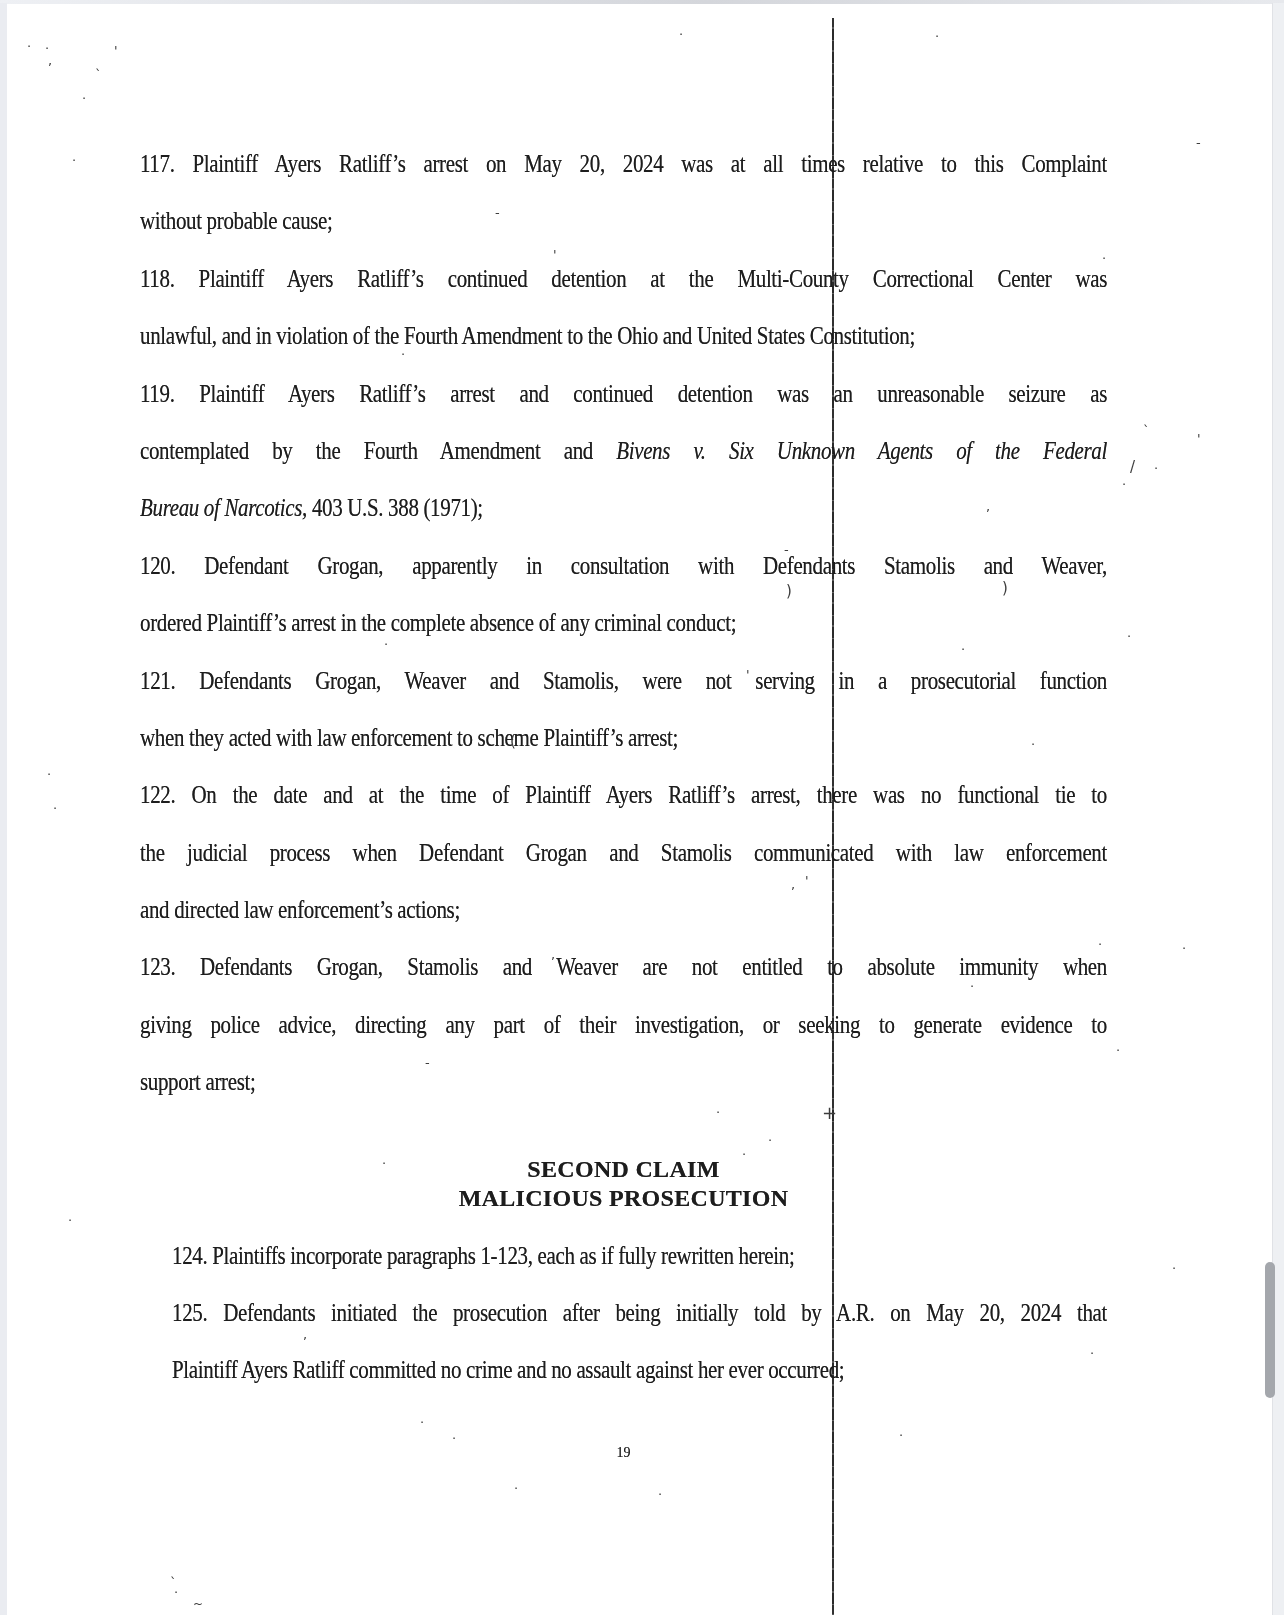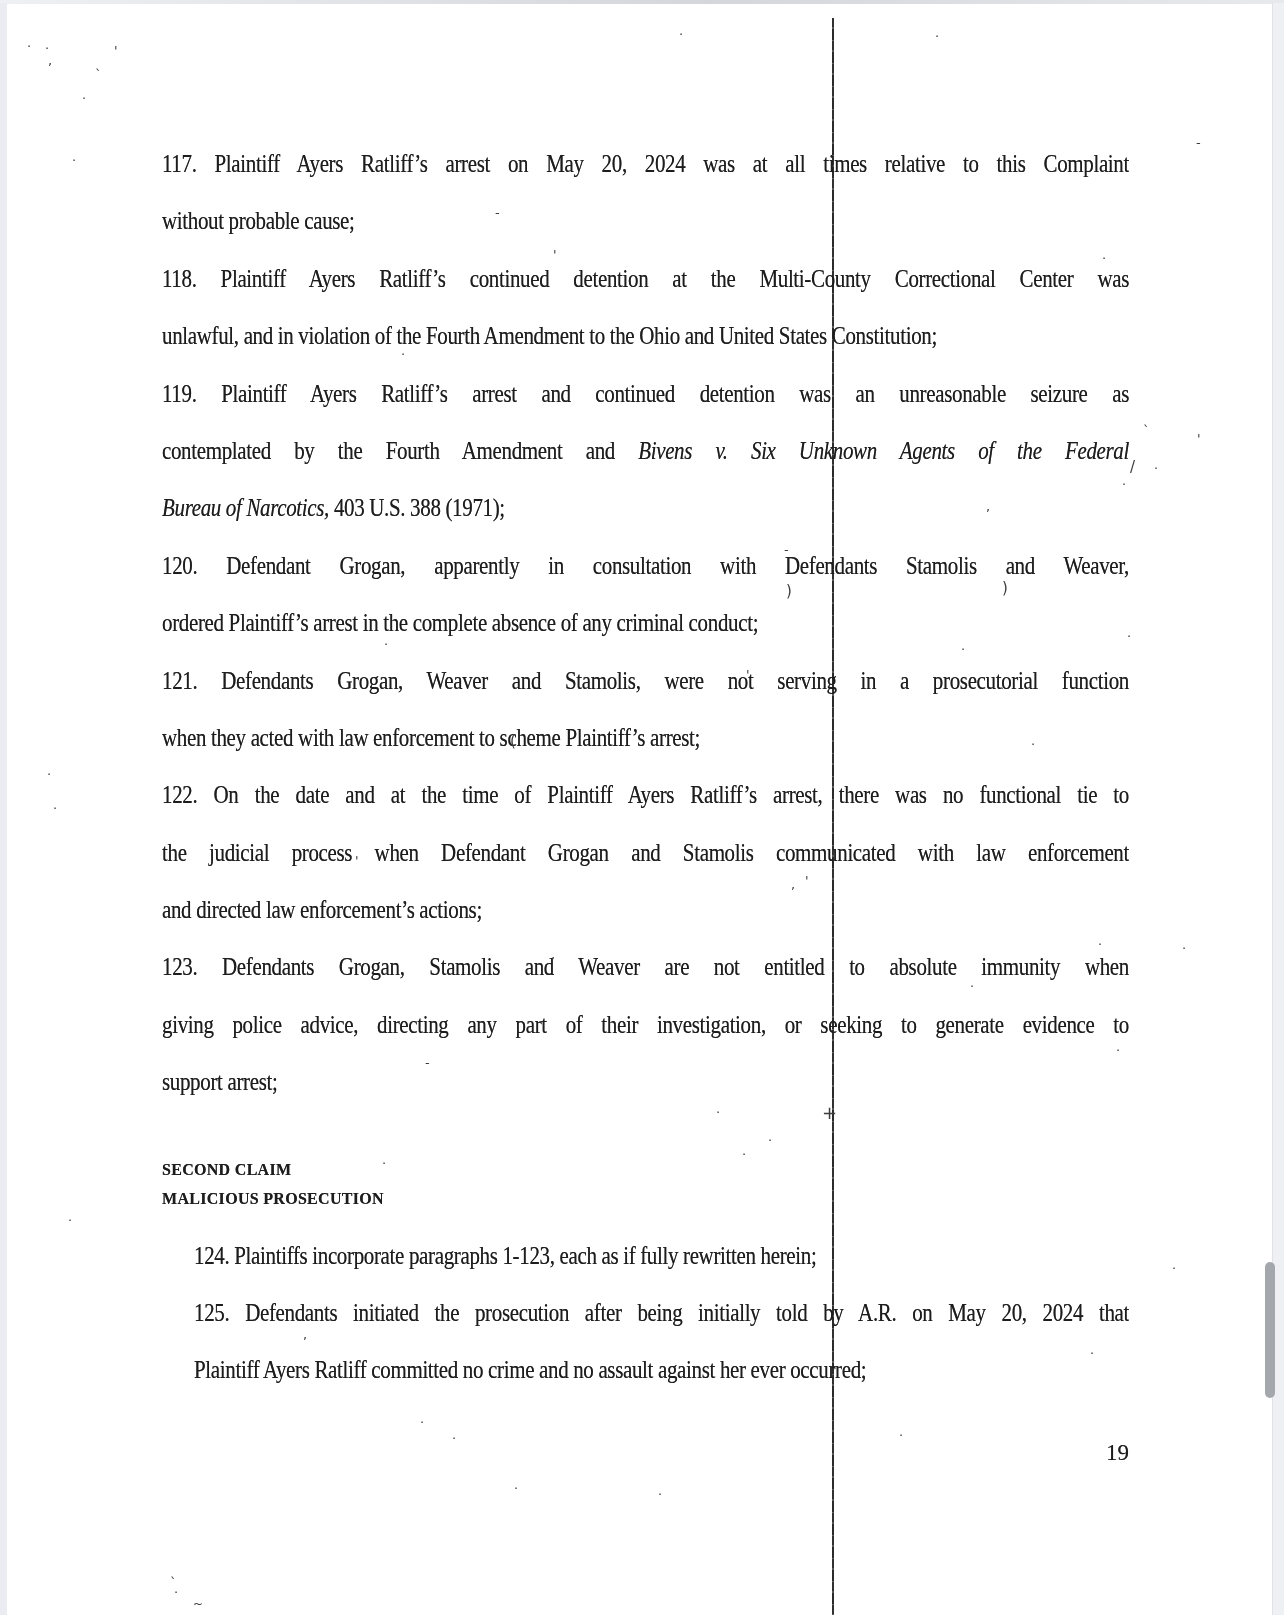--- a/index.html
+++ b/index.html
@@ -18,33 +18,33 @@
     background:#eef0f3;border-left:1px solid #e0e2e6;}
   .scroll-thumb{position:absolute;left:1265px;top:1262px;width:10px;height:136px;
     border-radius:5px;background:#a4a7ac;}
   
   .vline{position:absolute;left:832px;top:18px;width:2px;height:1597px;
     background:repeating-linear-gradient(180deg,
       #1f1f1f 0px,#1f1f1f 9px,#4a4a4a 9px,#4a4a4a 11px,
       #181818 11px,#181818 22px,#555 22px,#555 23px);
     opacity:.92;}
   
-  .text-block{position:absolute;left:162px;top:136px;width:967px;}
+  .text-block{position:absolute;left:140px;top:136px;width:967px;}
   .line{height:57.4px;line-height:57.4px;font-size:21px;letter-spacing:-0.35px;
     overflow:hidden;text-align:left;
     transform:scaleY(1.18);transform-origin:50% 28.7px;
     text-shadow:0 0 .5px rgba(25,25,25,.65);}
   .line.just{text-align:justify;}
   .line.just::after{content:"";display:inline-block;width:100%;}
   .it{font-style:italic;}
-  .claim-heading{margin-top:43px;text-align:left;font-weight:bold;
-    font-size:16px;line-height:29px;letter-spacing:.3px;
+  .claim-heading{margin-top:43px;text-align:center;font-weight:bold;
+    font-size:24px;line-height:29px;letter-spacing:.3px;
     text-shadow:0 0 .5px rgba(25,25,25,.7);}
   #paras-bottom{margin-top:15px;margin-left:32px;}
-  .page-number{margin-top:38px;line-height:30px;font-size:23px;text-align:right;
+  .page-number{margin-top:38px;line-height:30px;font-size:14px;text-align:center;
     text-shadow:0 0 .5px rgba(25,25,25,.6);}
   
   .speck{position:absolute;color:#3d3d3d;font-family:"DejaVu Sans",sans-serif;
     line-height:1;pointer-events:none;}
 </style>
 </head>
 <body>
 
 <div class="edge-top"></div>
 <div class="edge-left"></div>

